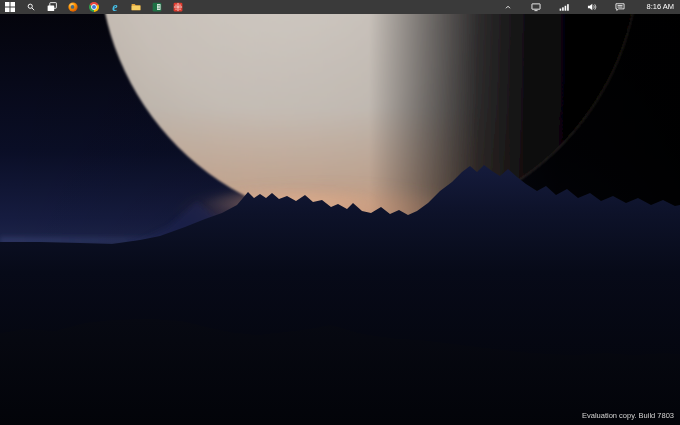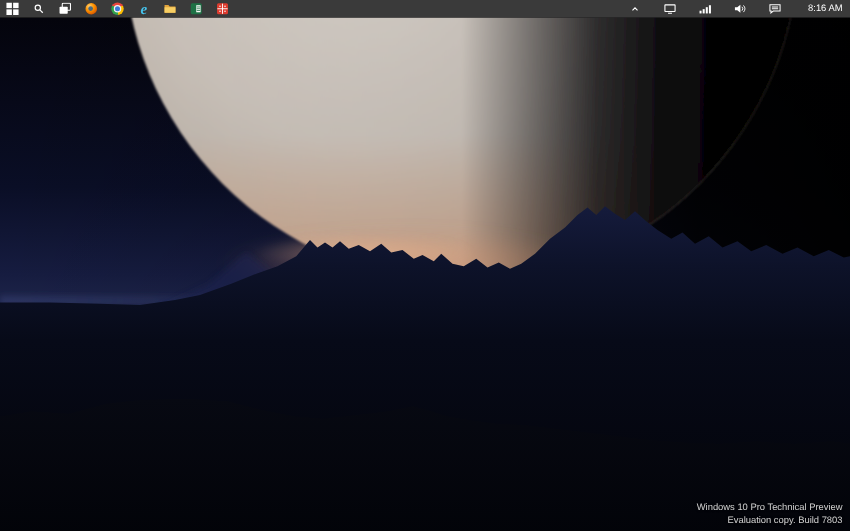--- a/index.html
+++ b/index.html
@@ -278,15 +278,14 @@
            L556 181 L567 175 L578 184 L590 179 L601 187 L613 182 L626 189 L638 184 L651 191
            L663 186 L675 192 L685 190 L685 420 L-5 420 Z"></path>
 
   <path fill="url(#fgG)" d="M-5 320 L25 315 L55 317 L85 309 L112 306 L150 305 L182 307 L210 314 L235 319 L258 321
            L285 318 L310 315 L330 311 L342 314 L358 319 L375 322 L398 325 L420 326 L445 329
            L470 332 L495 335 L520 338 L548 340 L575 341 L605 339 L635 341 L665 339 L685 341
            L685 420 L-5 420 Z"></path>
 </svg>
 
 <div class="watermark">
-  <div>Windows 10 Pro Technical Preview</div>
   <div>Evaluation copy. Build 7803</div>
 </div>
 
 </body></html>

